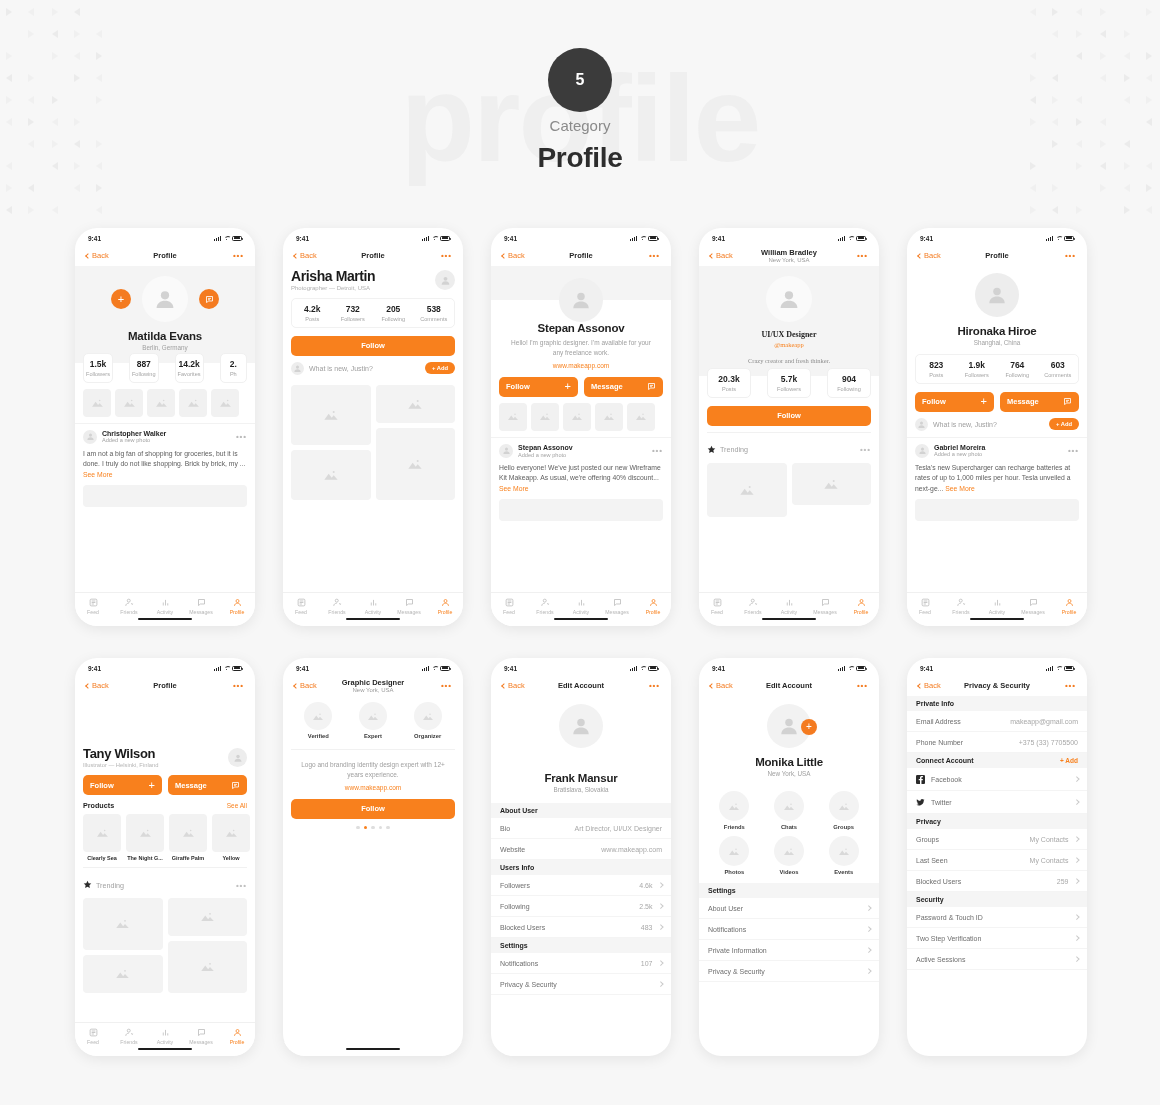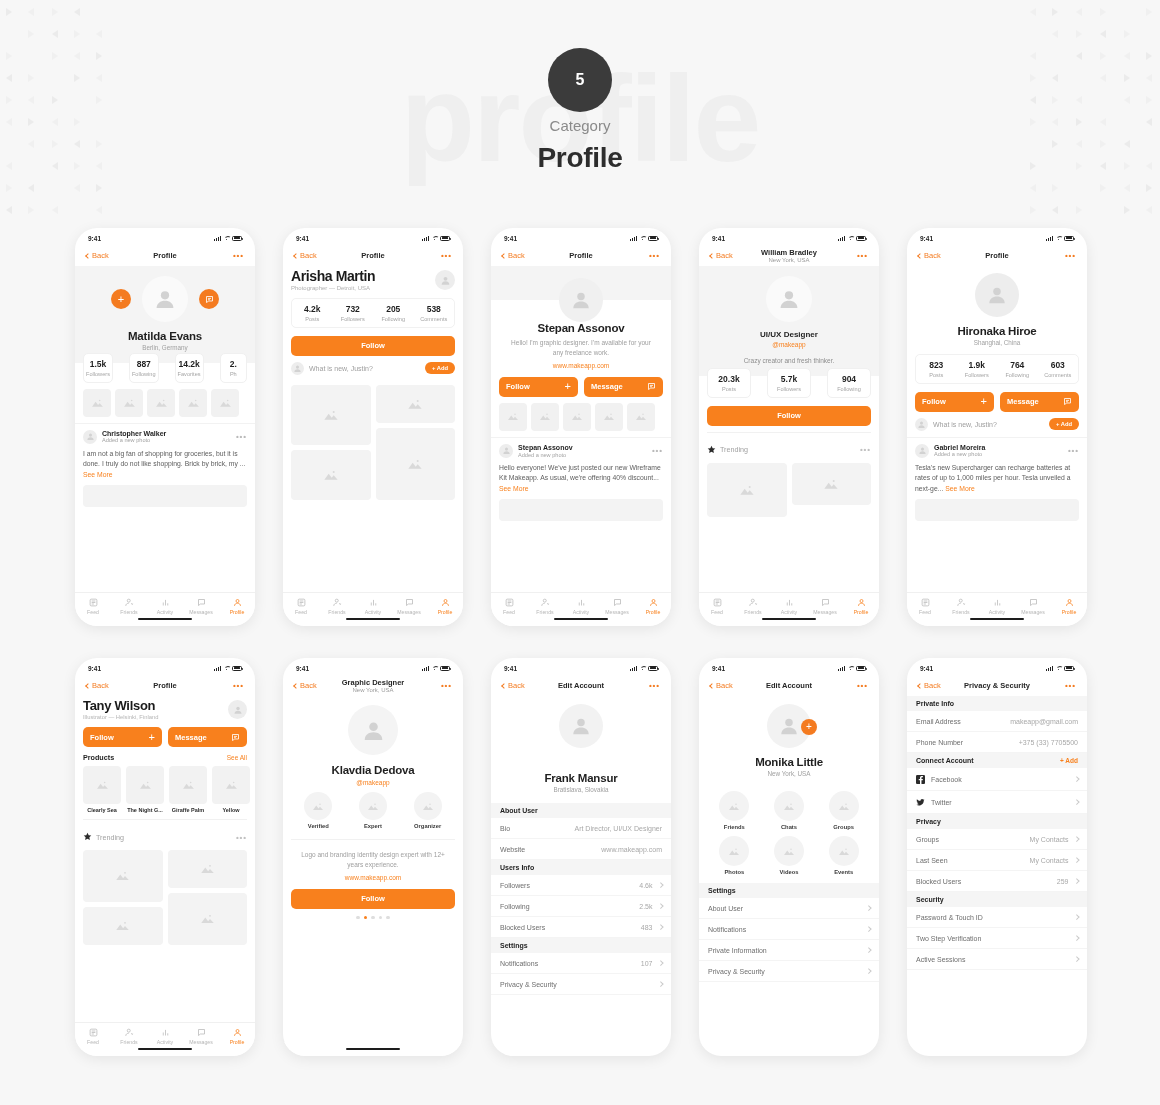--- a/index.html
+++ b/index.html
@@ -749,21 +749,21 @@
       <span class="wifi"></span>
       <span class="batt"></span>
     </span>
   </div>
   <div class="navbar">
     <span class="nav-back"><i class="chev-l"></i>Back</span>
     <div class="nav-title">William Bradley<small>New York, USA</small></div>
     <span class="nav-dots">•••</span>
   </div>
  <div class="pbody">
-   <div class="grayhead" style="padding:10px 8px 12px 8px;">
+   <div class="grayhead" style="padding:10px 8px 12px 8px;font-family:Liberation Serif, serif;">
      <div class="avatar" style="width:46px;height:46px;background:#fafafa;margin:0 auto;">
               <svg width="24" height="24" viewBox="0 0 24 24" class="person">
                 <circle cx="12" cy="8.3" r="4.1" class="person-ico"></circle>
                 <path class="person-ico" d="M3.6 21c0-4.7 3.8-7.3 8.4-7.3s8.4 2.6 8.4 7.3z"></path>
               </svg>
             </div>
      <div style="text-align:center;font-size:8px;font-weight:bold;color:#1f1f1f;margin-top:8px;">UI/UX Designer</div>
      <div style="text-align:center;font-size:6.5px;color:#f8801d;margin-top:2px;">@makeapp</div>
      <div style="text-align:center;font-size:6.5px;color:#8d8d8d;margin-top:9px;">Crazy creator and fresh thinker.</div>
    </div>
@@ -1008,21 +1008,21 @@
       <span class="wifi"></span>
       <span class="batt"></span>
     </span>
   </div>
   <div class="navbar">
     <span class="nav-back"><i class="chev-l"></i>Back</span>
     <div class="nav-title">Profile</div>
     <span class="nav-dots">•••</span>
   </div>
  <div class="pbody">
-   <div style="display:flex;align-items:flex-start;padding:2px 8px 0 8px;">
+   <div style="display:flex;align-items:flex-start;padding:2px 8px 0 8px;margin-top:48px;">
      <div style="flex:1;">
        <div style="font-size:13px;font-weight:bold;color:#1a1a1a;letter-spacing:-.3px;">Tany Wilson</div>
        <div style="font-size:5.8px;color:#b5b5b5;margin-top:1px;">Illustrator — Helsinki, Finland</div>
      </div>
      <div class="avatar" style="width:19px;height:19px;margin-top:2px;">
               <svg width="10" height="10" viewBox="0 0 24 24" class="person">
                 <circle cx="12" cy="8.3" r="4.1" class="person-ico"></circle>
                 <path class="person-ico" d="M3.6 21c0-4.7 3.8-7.3 8.4-7.3s8.4 2.6 8.4 7.3z"></path>
               </svg>
             </div>
@@ -1178,30 +1178,20 @@
       <span class="wifi"></span>
       <span class="batt"></span>
     </span>
   </div>
   <div class="navbar">
     <span class="nav-back"><i class="chev-l"></i>Back</span>
     <div class="nav-title">Graphic Designer<small>New York, USA</small></div>
     <span class="nav-dots">•••</span>
   </div>
  <div class="pbody">
-   <div style="padding:9px 8px 0 8px;">
-     <div class="avatar" style="width:50px;height:50px;background:#f4f4f4;margin:0 auto;">
-              <svg width="25" height="25" viewBox="0 0 24 24" class="person">
-                <circle cx="12" cy="8.3" r="4.1" class="person-ico"></circle>
-                <path class="person-ico" d="M3.6 21c0-4.7 3.8-7.3 8.4-7.3s8.4 2.6 8.4 7.3z"></path>
-              </svg>
-            </div>
-     <div class="uname" style="margin-top:9px;">Klavdia Dedova</div>
-     <div style="text-align:center;font-size:6.5px;color:#f8801d;margin-top:3px;">@makeapp</div>
-   </div>
    <div class="brow">
      <div class="b">
               <div class="c">
                 <svg width="12" height="9" viewBox="0 0 24 18">
                   <circle cx="16" cy="4.5" r="1.5" fill="#d9d9d9"></circle>
                   <path d="M2 16 L8.5 7 L13 13 L16 9.5 L22 16 Z" fill="#d9d9d9"></path>
                 </svg>
               </div>
               <div class="l">Verified</div>
             </div>

